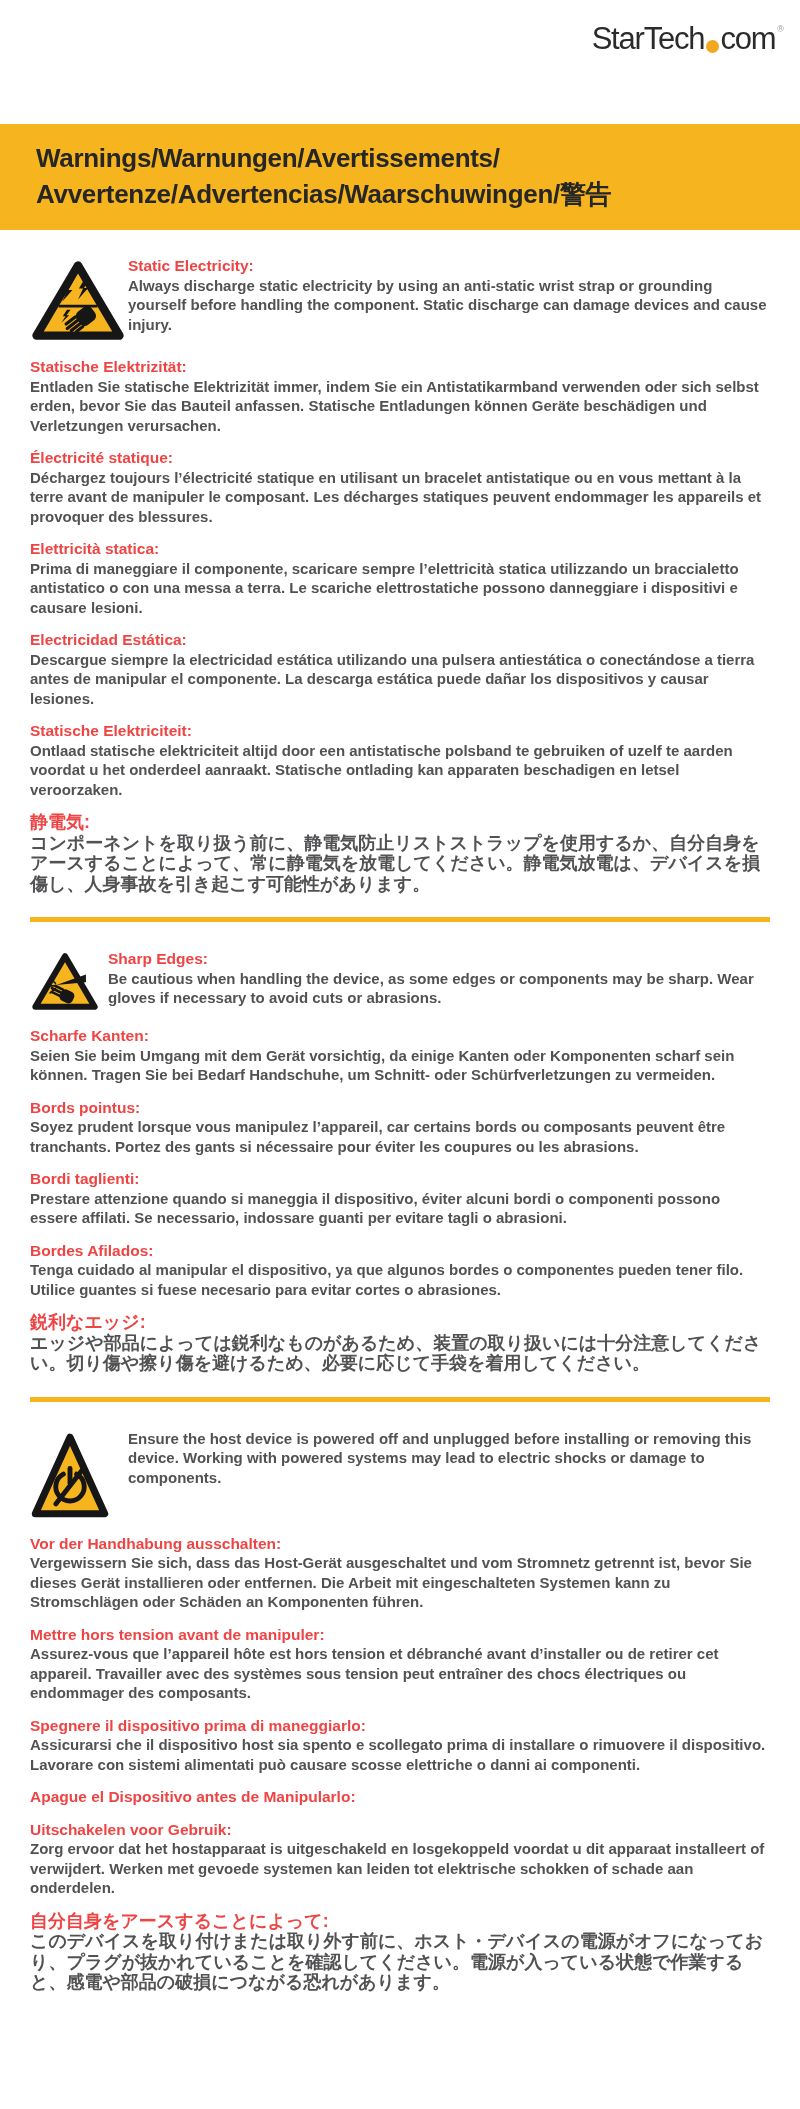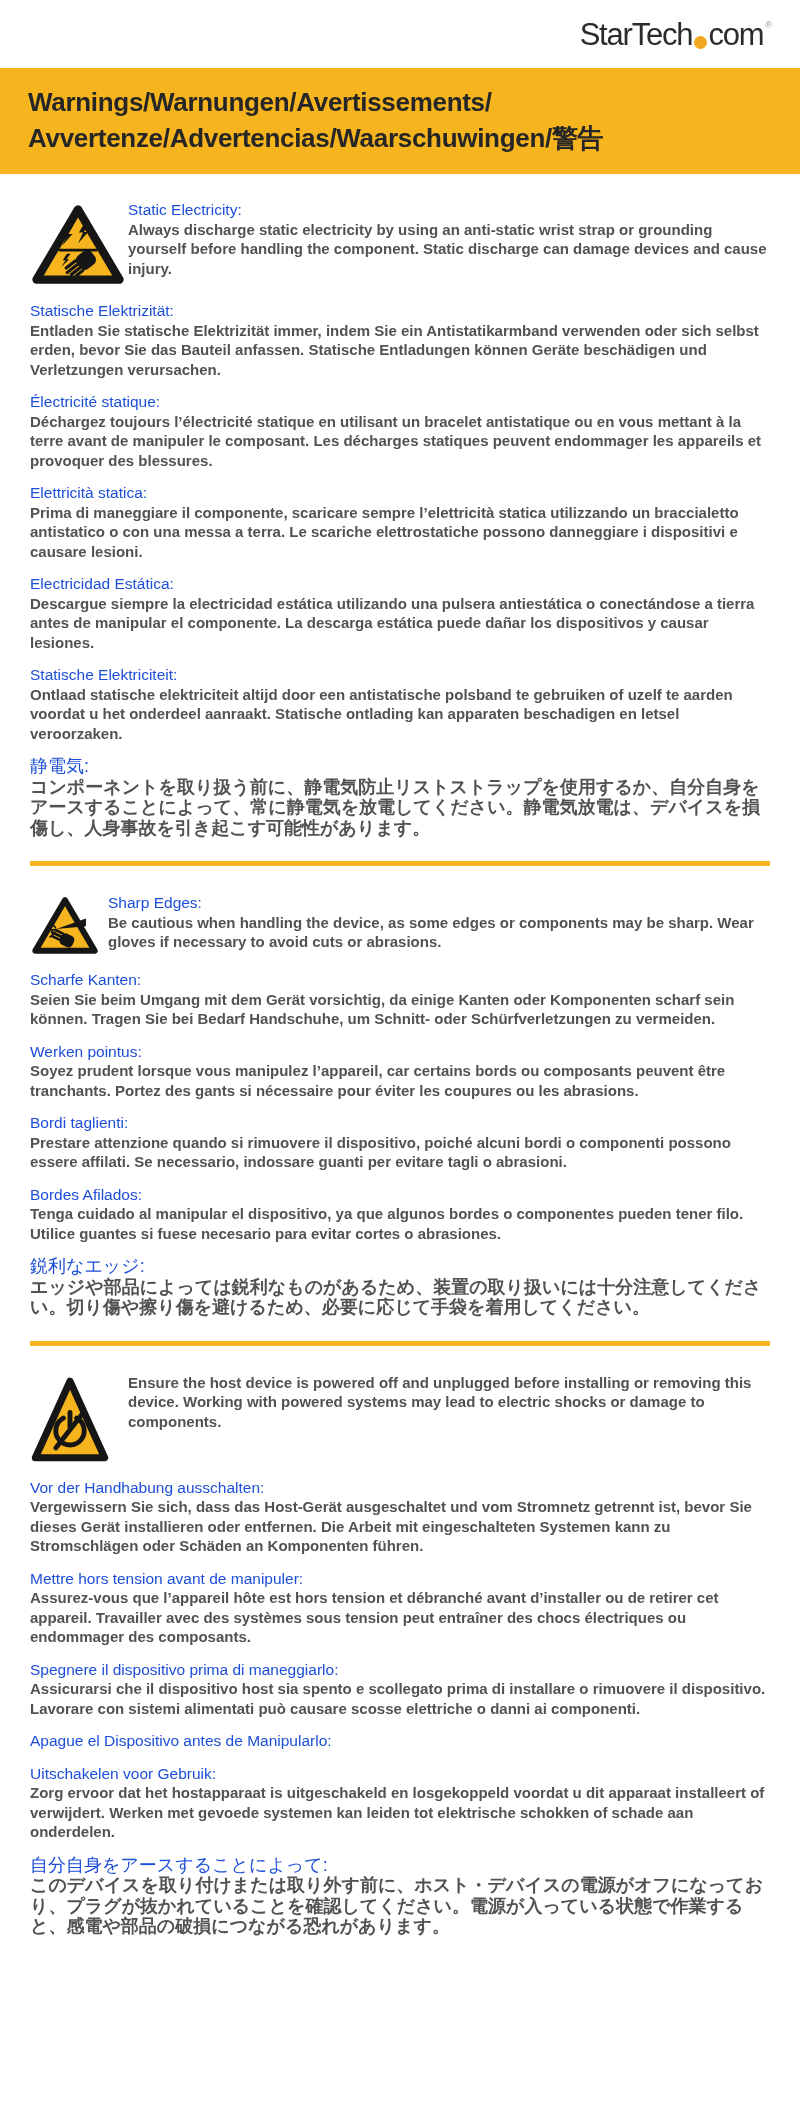--- a/index.html
+++ b/index.html
@@ -11,25 +11,25 @@
   }
   .page {
     width: 800px;
     height: 2109px;
     background: #ffffff;
     overflow: hidden;
   }
 
   
   .header {
-    height: 68px;
+    height: 76px;
     display: flex;
     justify-content: flex-end;
     align-items: center;
-    padding-right: 28px;
+    padding-right: 16px;
   }
   .logo { display: flex; align-items: flex-end; line-height: 1; }
   .logo-word {
     font-size: 31px;
     color: #2b2b2d;
     letter-spacing: -1.2px;
     font-weight: 500;
   }
   .logo-dot {
     width: 13px; height: 13px;
@@ -42,21 +42,22 @@
     font-size: 9px;
     color: #9a9a9c;
     align-self: flex-start;
     margin-left: 2px;
     margin-top: 2px;
   }
 
   
   .banner {
     background: #f6b51e;
-    padding: 16px 28px 18px 28px;
+    padding: 16px 28px 18px 36px;
+    margin-top: 48px;
   }
   .banner-line {
     font-size: 26px;
     font-weight: bold;
     color: #262627;
     line-height: 36px;
     letter-spacing: -0.3px;
   }
 
   
@@ -68,22 +69,22 @@
     display: flex;
     justify-content: flex-start;
     align-items: flex-start;
     padding-top: 2px;
   }
   .icon-wrap.mid { flex-basis: 78px; }
   .intro-text { flex: 1; min-width: 0; }
 
   .lang-block { margin-bottom: 13px; }
   .h {
-    font-weight: normal;
-    color: #1d4ed8;
+    font-weight: bold;
+    color: #ef4444;
     font-size: 15.5px;
     line-height: 19.5px;
   }
   .b {
     color: #525254;
     font-size: 15px;
     line-height: 19.5px;
     font-weight: bold;
   }
   .jp .h, .jp .b { font-size: 18px; line-height: 20.5px; }
@@ -191,26 +192,26 @@
           <div class="h">Sharp Edges:</div>
           <div class="b">Be cautious when handling the device, as some edges or components may be sharp. Wear gloves if necessary to avoid cuts or abrasions.</div>
         </div>
       </div>
 
       <div class="lang-block">
         <div class="h">Scharfe Kanten:</div>
         <div class="b">Seien Sie beim Umgang mit dem Gerät vorsichtig, da einige Kanten oder Komponenten scharf sein können. Tragen Sie bei Bedarf Handschuhe, um Schnitt- oder Schürfverletzungen zu vermeiden.</div>
       </div>
       <div class="lang-block">
-        <div class="h">Werken pointus:</div>
+        <div class="h">Bords pointus:</div>
         <div class="b">Soyez prudent lorsque vous manipulez l’appareil, car certains bords ou composants peuvent être tranchants. Portez des gants si nécessaire pour éviter les coupures ou les abrasions.</div>
       </div>
       <div class="lang-block">
         <div class="h">Bordi taglienti:</div>
-        <div class="b">Prestare attenzione quando si rimuovere il dispositivo, poiché alcuni bordi o componenti possono essere affilati. Se necessario, indossare guanti per evitare tagli o abrasioni.</div>
+        <div class="b">Prestare attenzione quando si maneggia il dispositivo, éviter alcuni bordi o componenti possono essere affilati. Se necessario, indossare guanti per evitare tagli o abrasioni.</div>
       </div>
       <div class="lang-block">
         <div class="h">Bordes Afilados:</div>
         <div class="b">Tenga cuidado al manipular el dispositivo, ya que algunos bordes o componentes pueden tener filo. Utilice guantes si fuese necesario para evitar cortes o abrasiones.</div>
       </div>
       <div class="lang-block jp">
         <div class="h">鋭利なエッジ:</div>
         <div class="b">エッジや部品によっては鋭利なものがあるため、装置の取り扱いには十分注意してください。切り傷や擦り傷を避けるため、必要に応じて手袋を着用してください。</div>
       </div>
     </div>

